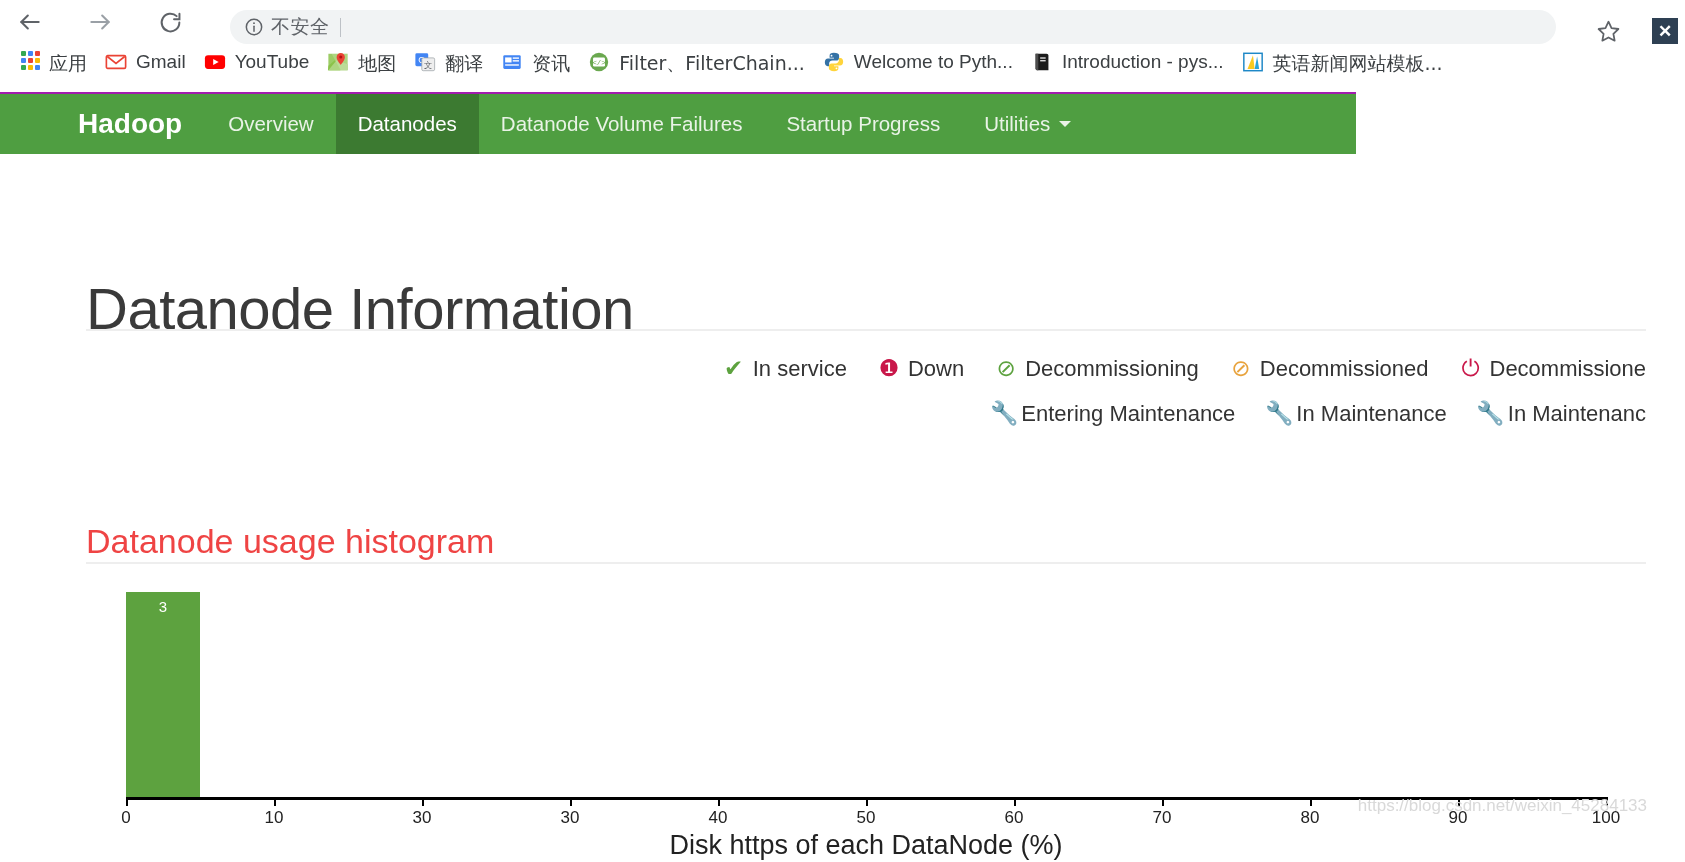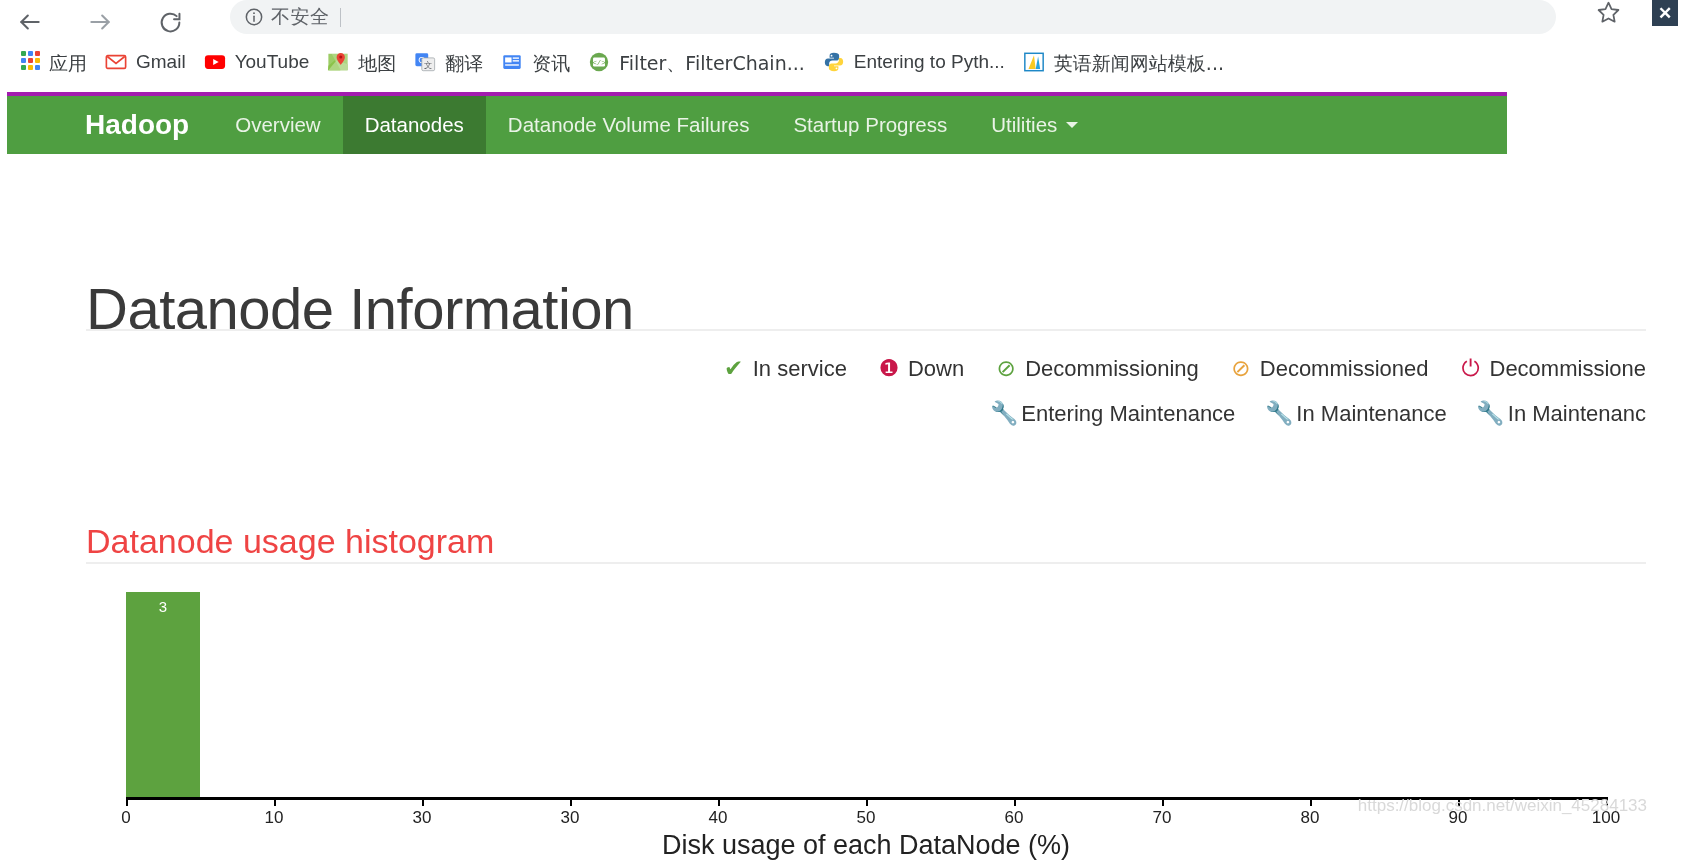--- a/index.html
+++ b/index.html
@@ -15,21 +15,21 @@
 
   
   #browser-chrome {
     position: absolute; top: 0; left: 0;
     width: 1685px; height: 88px;
     background: #ffffff;
   }
   #toolbar {
     position: absolute; top: 0; left: 0;
     width: 1685px; height: 44px;
-    display: flex; align-items: flex-start; gap: 26px;
+    display: flex; align-items: flex-end; gap: 26px;
   }
   .nav-btn {
     width: 44px; height: 44px;
     display: flex; align-items: center; justify-content: center;
     color: #5f6368; flex: none;
   }
   .nav-btn svg { display: block; }
   #back-button { margin-left: 8px; }
 
   #omnibox {
@@ -85,25 +85,25 @@
   }
   .bookmark .bm-label.latin { font-family: "Liberation Sans", sans-serif; }
   .bm-ico { width: 22px; height: 22px; flex: none; position: relative; display:block; }
 
   
   .ico-apps { display: grid; grid-template-columns: repeat(3,5px); grid-template-rows: repeat(3,5px); gap: 2px; width:19px; height:19px; }
   .ico-apps i { display:block; width:5px; height:5px; border-radius:1px; }
 
   
   #hadoop-nav {
-    position: absolute; top: 92px; left: 7px;
-    width: 1500px; height: 62px;
+    position: absolute; top: 92px; left: 0;
+    width: 1356px; height: 62px;
     background: #4f9e41;
     display: flex; align-items: stretch;
-    border-top: 4px solid #a21caf;
+    border-top: 2px solid #a21caf;
   }
   #brand {
     display: flex; align-items: center;
     padding: 0 24px 0 78px;
     color: #ffffff; font-size: 28px; font-weight: bold;
     font-family: "Liberation Sans", sans-serif;
   }
   .nav-item {
     display: flex; align-items: center;
     padding: 8px 22px;
@@ -352,23 +352,34 @@
 
     <div class="bookmark">
       <span class="bm-ico">
         <svg width="22" height="22" viewBox="0 0 24 24">
           <path d="M11.8 2c-3 0-4.6 1-4.6 3.1v2.3h4.8v.9H5.4c-2.1 0-3.4 1.5-3.4 4.1 0 2.6 1.1 4.1 3.1 4.1h1.6v-2.7c0-2.1 1.6-3.4 3.6-3.4h4.3c1.8 0 3-1.3 3-3.1V5.1C17.6 3.1 15.5 2 11.8 2z" fill="#3572a5"></path>
           <circle cx="9.3" cy="5.1" r="1" fill="#ffffff"></circle>
           <path d="M12.2 22c3 0 4.6-1 4.6-3.1v-2.3H12v-.9h6.6c2.1 0 3.4-1.5 3.4-4.1 0-2.6-1.1-4.1-3.1-4.1h-1.6v2.7c0 2.1-1.6 3.4-3.6 3.4H9.4c-1.8 0-3 1.3-3 3.1v2.2C6.4 20.9 8.5 22 12.2 22z" fill="#ffd43b"></path>
           <circle cx="14.7" cy="18.9" r="1" fill="#ffffff"></circle>
         </svg>
       </span>
-      <span class="bm-label latin">Entering to Pyth...</span>
-    </div>
-
+      <span class="bm-label latin">Welcome to Pyth...</span>
+    </div>
+
+    <div class="bookmark">
+      <span class="bm-ico">
+        <svg width="22" height="22" viewBox="0 0 24 24">
+          <path d="M5 3h12a2 2 0 0 1 2 2v16H7a2 2 0 0 1-2-2z" fill="#1c1c1c"></path>
+          <path d="M5 3h3v18H7a2 2 0 0 1-2-2z" fill="#4d4d4d"></path>
+          <rect x="10" y="7" width="6" height="1.3" fill="#ffffff"></rect>
+          <rect x="10" y="10" width="6" height="1.3" fill="#ffffff"></rect>
+        </svg>
+      </span>
+      <span class="bm-label latin">Introduction - pys...</span>
+    </div>
 
     <div class="bookmark">
       <span class="bm-ico">
         <svg width="22" height="22" viewBox="0 0 24 24">
           <rect x="2" y="2.5" width="20" height="19" fill="#ffffff" stroke="#1e88c7" stroke-width="1.6"></rect>
           <path d="M6 19.5L12 4.5l1.8 15z" fill="#f9c922"></path>
           <path d="M13.8 19.5L16.5 6l2.2 13.5z" fill="#29a3dd"></path>
         </svg>
       </span>
       <span class="bm-label">英语新闻网站模板...</span>
@@ -431,21 +442,21 @@
   <h2 id="histogram-title">Datanode usage histogram</h2>
   <div id="histogram-rule"></div>
 
   <div id="chart">
     <div id="plot-area">
         <div class="bar" style="left: 0px; width: 74px; height: 205px; background: rgb(93, 162, 63);">
           <div class="bar-label">3</div>
         </div>
       </div>
     <div id="x-axis-line"></div>
-    <div id="x-axis-title">Disk usage of each DataNode (%)</div>
+    <div id="x-axis-title">Disk https of each DataNode (%)</div>
   <div class="x-tick" style="left: 40px;"></div>
       <div class="x-tick-label" style="left: 40px;">0</div>
       <div class="x-tick" style="left: 188px;"></div>
       <div class="x-tick-label" style="left: 188px;">10</div>
       <div class="x-tick" style="left: 336px;"></div>
       <div class="x-tick-label" style="left: 336px;">30</div>
       <div class="x-tick" style="left: 484px;"></div>
       <div class="x-tick-label" style="left: 484px;">30</div>
       <div class="x-tick" style="left: 632px;"></div>
       <div class="x-tick-label" style="left: 632px;">40</div>

